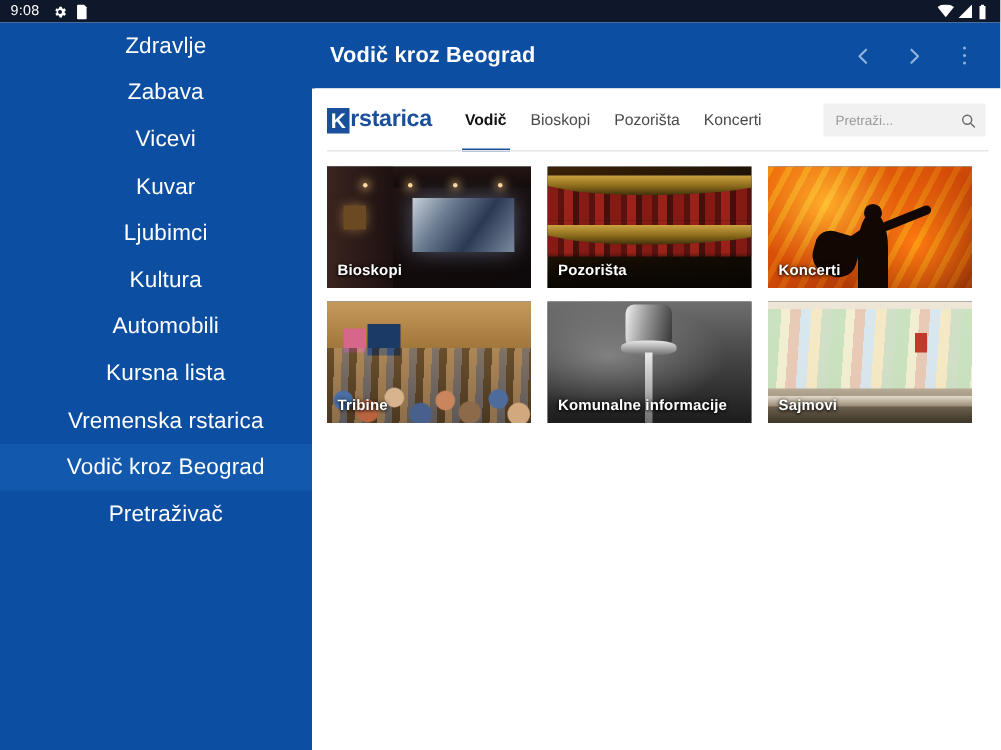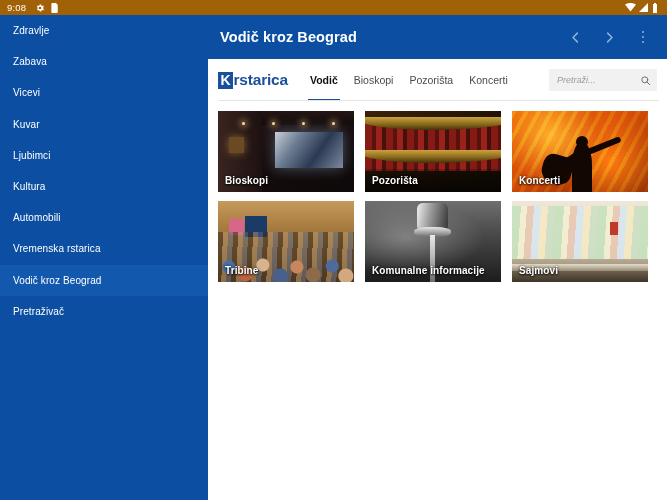--- a/index.html
+++ b/index.html
@@ -9,21 +9,21 @@
     font-family: "Liberation Sans", sans-serif;
     background: #ffffff;
   }
 
   .screen { position: relative; width: 667px; height: 500px; }
 
   
   .statusbar {
     position: absolute; top: 0; left: 0;
     width: 667px; height: 15px;
-    background: #a16207;
+    background: #0f172a;
     display: flex; align-items: center;
     padding: 0 5px 0 7px;
     color: #ffffff;
   }
   .status-clock { font-size: 9.5px; letter-spacing: .2px; line-height: 1; }
   .status-left-icons { display: flex; align-items: center; gap: 6px; margin-left: 9px; }
   .status-right { margin-left: auto; display: flex; align-items: center; gap: 3px; padding-right: 4px; }
   .si { display: block; }
 
   
@@ -31,23 +31,24 @@
     position: absolute; top: 15px; left: 0;
     width: 208px; height: 485px;
     background: #0b4ea2;
     overflow: hidden;
   }
   .side-item {
     height: 31.2px;
     display: flex; align-items: center;
     padding-left: 13px;
     color: #ffffff;
-    font-size: 10px;
+    font-size: 15px;
     letter-spacing: .1px;
     white-space: nowrap;
+    justify-content: center;
   }
   .side-item.active { background: #1259ad; }
 
   
   .appbar {
     position: absolute; top: 15px; left: 208px;
     width: 459px; height: 44px;
     background: #0b4ea2;
     display: flex; align-items: center;
     padding: 0 8px 0 12px;
@@ -125,21 +126,21 @@
 
   .searchbox {
     margin-left: auto;
     width: 108px; height: 22px;
     background: #f1f1f1;
     display: flex; align-items: center;
     padding: 0 6px 0 8px;
   }
   .searchbox .ph {
     font-size: 9px; color: #9a9a9a;
-    flex: 1; overflow: hidden; white-space: nowrap; font-style: italic;
+    flex: 1; overflow: hidden; white-space: nowrap;
   }
 
   
   .grid {
     padding: 10px 8px 0 8px;
     display: flex; flex-wrap: wrap;
     gap: 9px 11px;
   }
   .card {
     position: relative;
@@ -357,20 +358,23 @@
     <div class="side-item">
         <span>Ljubimci</span>
       </div>
     <div class="side-item">
         <span>Kultura</span>
       </div>
     <div class="side-item">
         <span>Automobili</span>
       </div>
     <div class="side-item">
+        <span>Kursna lista</span>
+      </div>
+    <div class="side-item">
         <span>Vremenska rstarica</span>
       </div>
     <div class="side-item active">
         <span>Vodič kroz Beograd</span>
       </div>
     <div class="side-item">
         <span>Pretraživač</span>
       </div>
   </nav>
 

